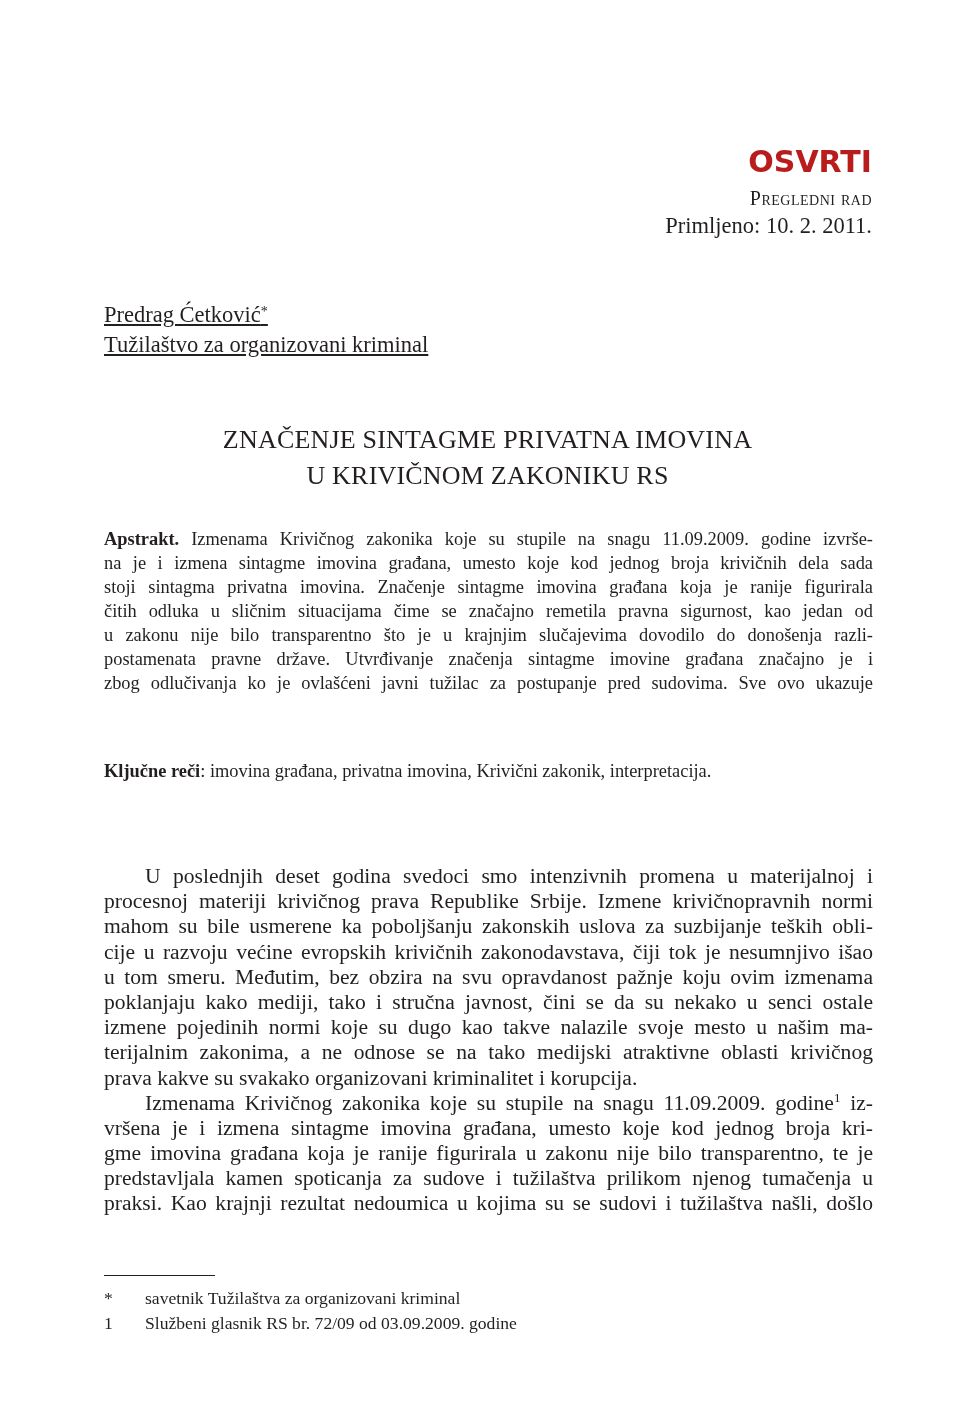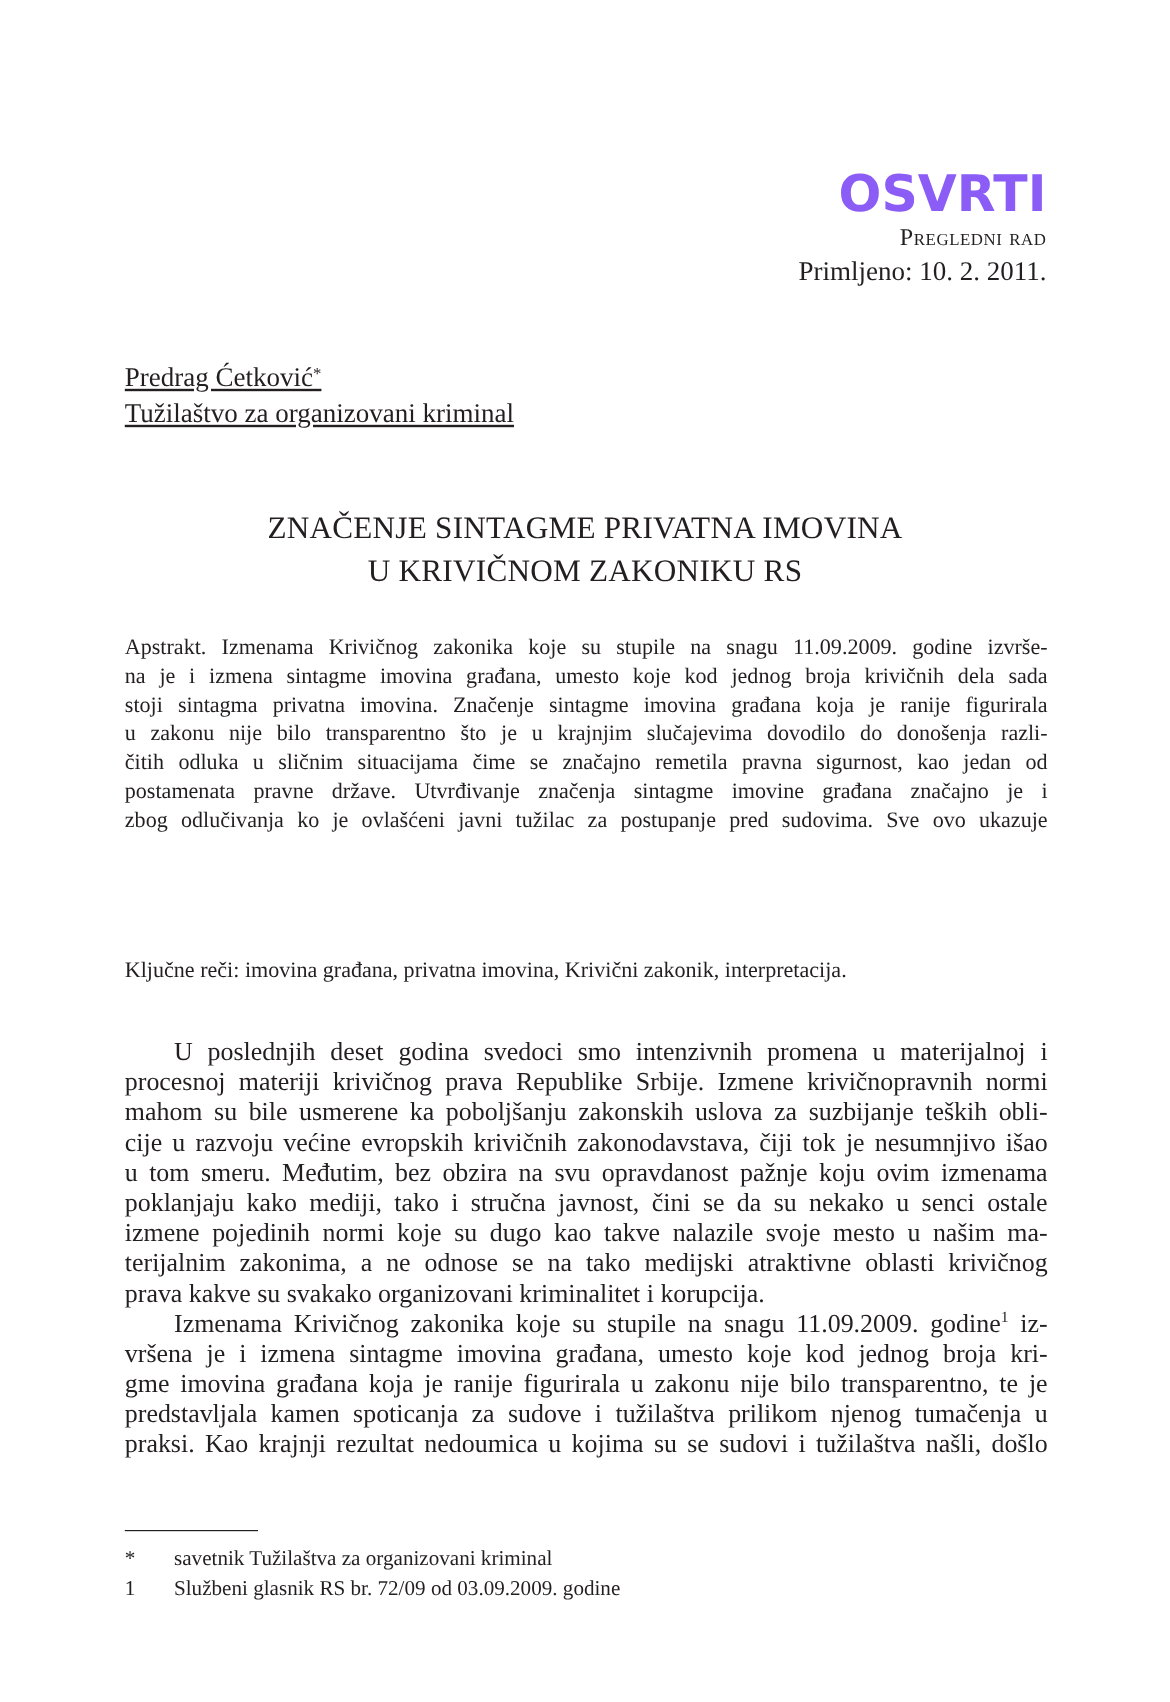--- a/index.html
+++ b/index.html
@@ -19,24 +19,24 @@
       position: absolute;
       left: 0; top: 0;
       width: 975px; height: 1418px;
     }
     .section-label {
       position: absolute;
       right: 103px;
       top: 140px;
       font-family: "DejaVu Sans", "Liberation Sans", sans-serif;
       font-weight: bold;
-      font-size: 42px;
+      font-size: 30px;
       letter-spacing: 0px;
       line-height: 44px;
-      color: #8b5cf6;
+      color: #b91c1c;
       text-align: right;
     }
     .paper-type {
       position: absolute;
       right: 103px;
       top: 186px;
       font-size: 20px;
       line-height: 24px;
       font-variant: small-caps;
       letter-spacing: 0.5px;
@@ -89,25 +89,25 @@
       white-space: nowrap;
       height: 24px;
     }
     .line.last {
       text-align-last: left;
     }
     .keywords {
       position: absolute;
       left: 104px;
       width: 769px;
-      top: 796px;
+      top: 759px;
       font-size: 18.4px;
       line-height: 24px;
     }
-    b { font-weight: normal; }
+    b { font-weight: bold; }
     .body-text {
       position: absolute;
       left: 104px;
       width: 769px;
       top: 864px;
       font-size: 21.6px;
       line-height: 25.2px;
     }
     .body-text .line {
       height: 25.2px;
@@ -162,22 +162,22 @@
 
   <div class="title">
     <div>ZNAČENJE SINTAGME PRIVATNA IMOVINA</div>
     <div>U KRIVIČNOM ZAKONIKU RS</div>
   </div>
 
   <div class="abstract">
     <span class="line"><b>Apstrakt.</b><span> Izmenama Krivičnog zakonika koje su stupile na snagu 11.09.2009. godine izvrše-</span></span>
     <span class="line">na je i izmena sintagme imovina građana, umesto koje kod jednog broja krivičnih dela sada</span>
     <span class="line">stoji sintagma privatna imovina. Značenje sintagme imovina građana koja je ranije figurirala</span>
+    <span class="line">čitih odluka u sličnim situacijama čime se značajno remetila pravna sigurnost, kao jedan od</span>
     <span class="line">u zakonu nije bilo transparentno što je u krajnjim slučajevima dovodilo do donošenja razli-</span>
-    <span class="line">čitih odluka u sličnim situacijama čime se značajno remetila pravna sigurnost, kao jedan od</span>
     <span class="line">postamenata pravne države. Utvrđivanje značenja sintagme imovine građana značajno je i</span>
     <span class="line">zbog odlučivanja ko je ovlašćeni javni tužilac za postupanje pred sudovima. Sve ovo ukazuje</span>
   </div>
 
   <div class="keywords">
     <b>Ključne reči</b><span>: imovina građana, privatna imovina, Krivični zakonik, interpretacija.</span>
   </div>
 
   <div class="body-text">
     <div>

